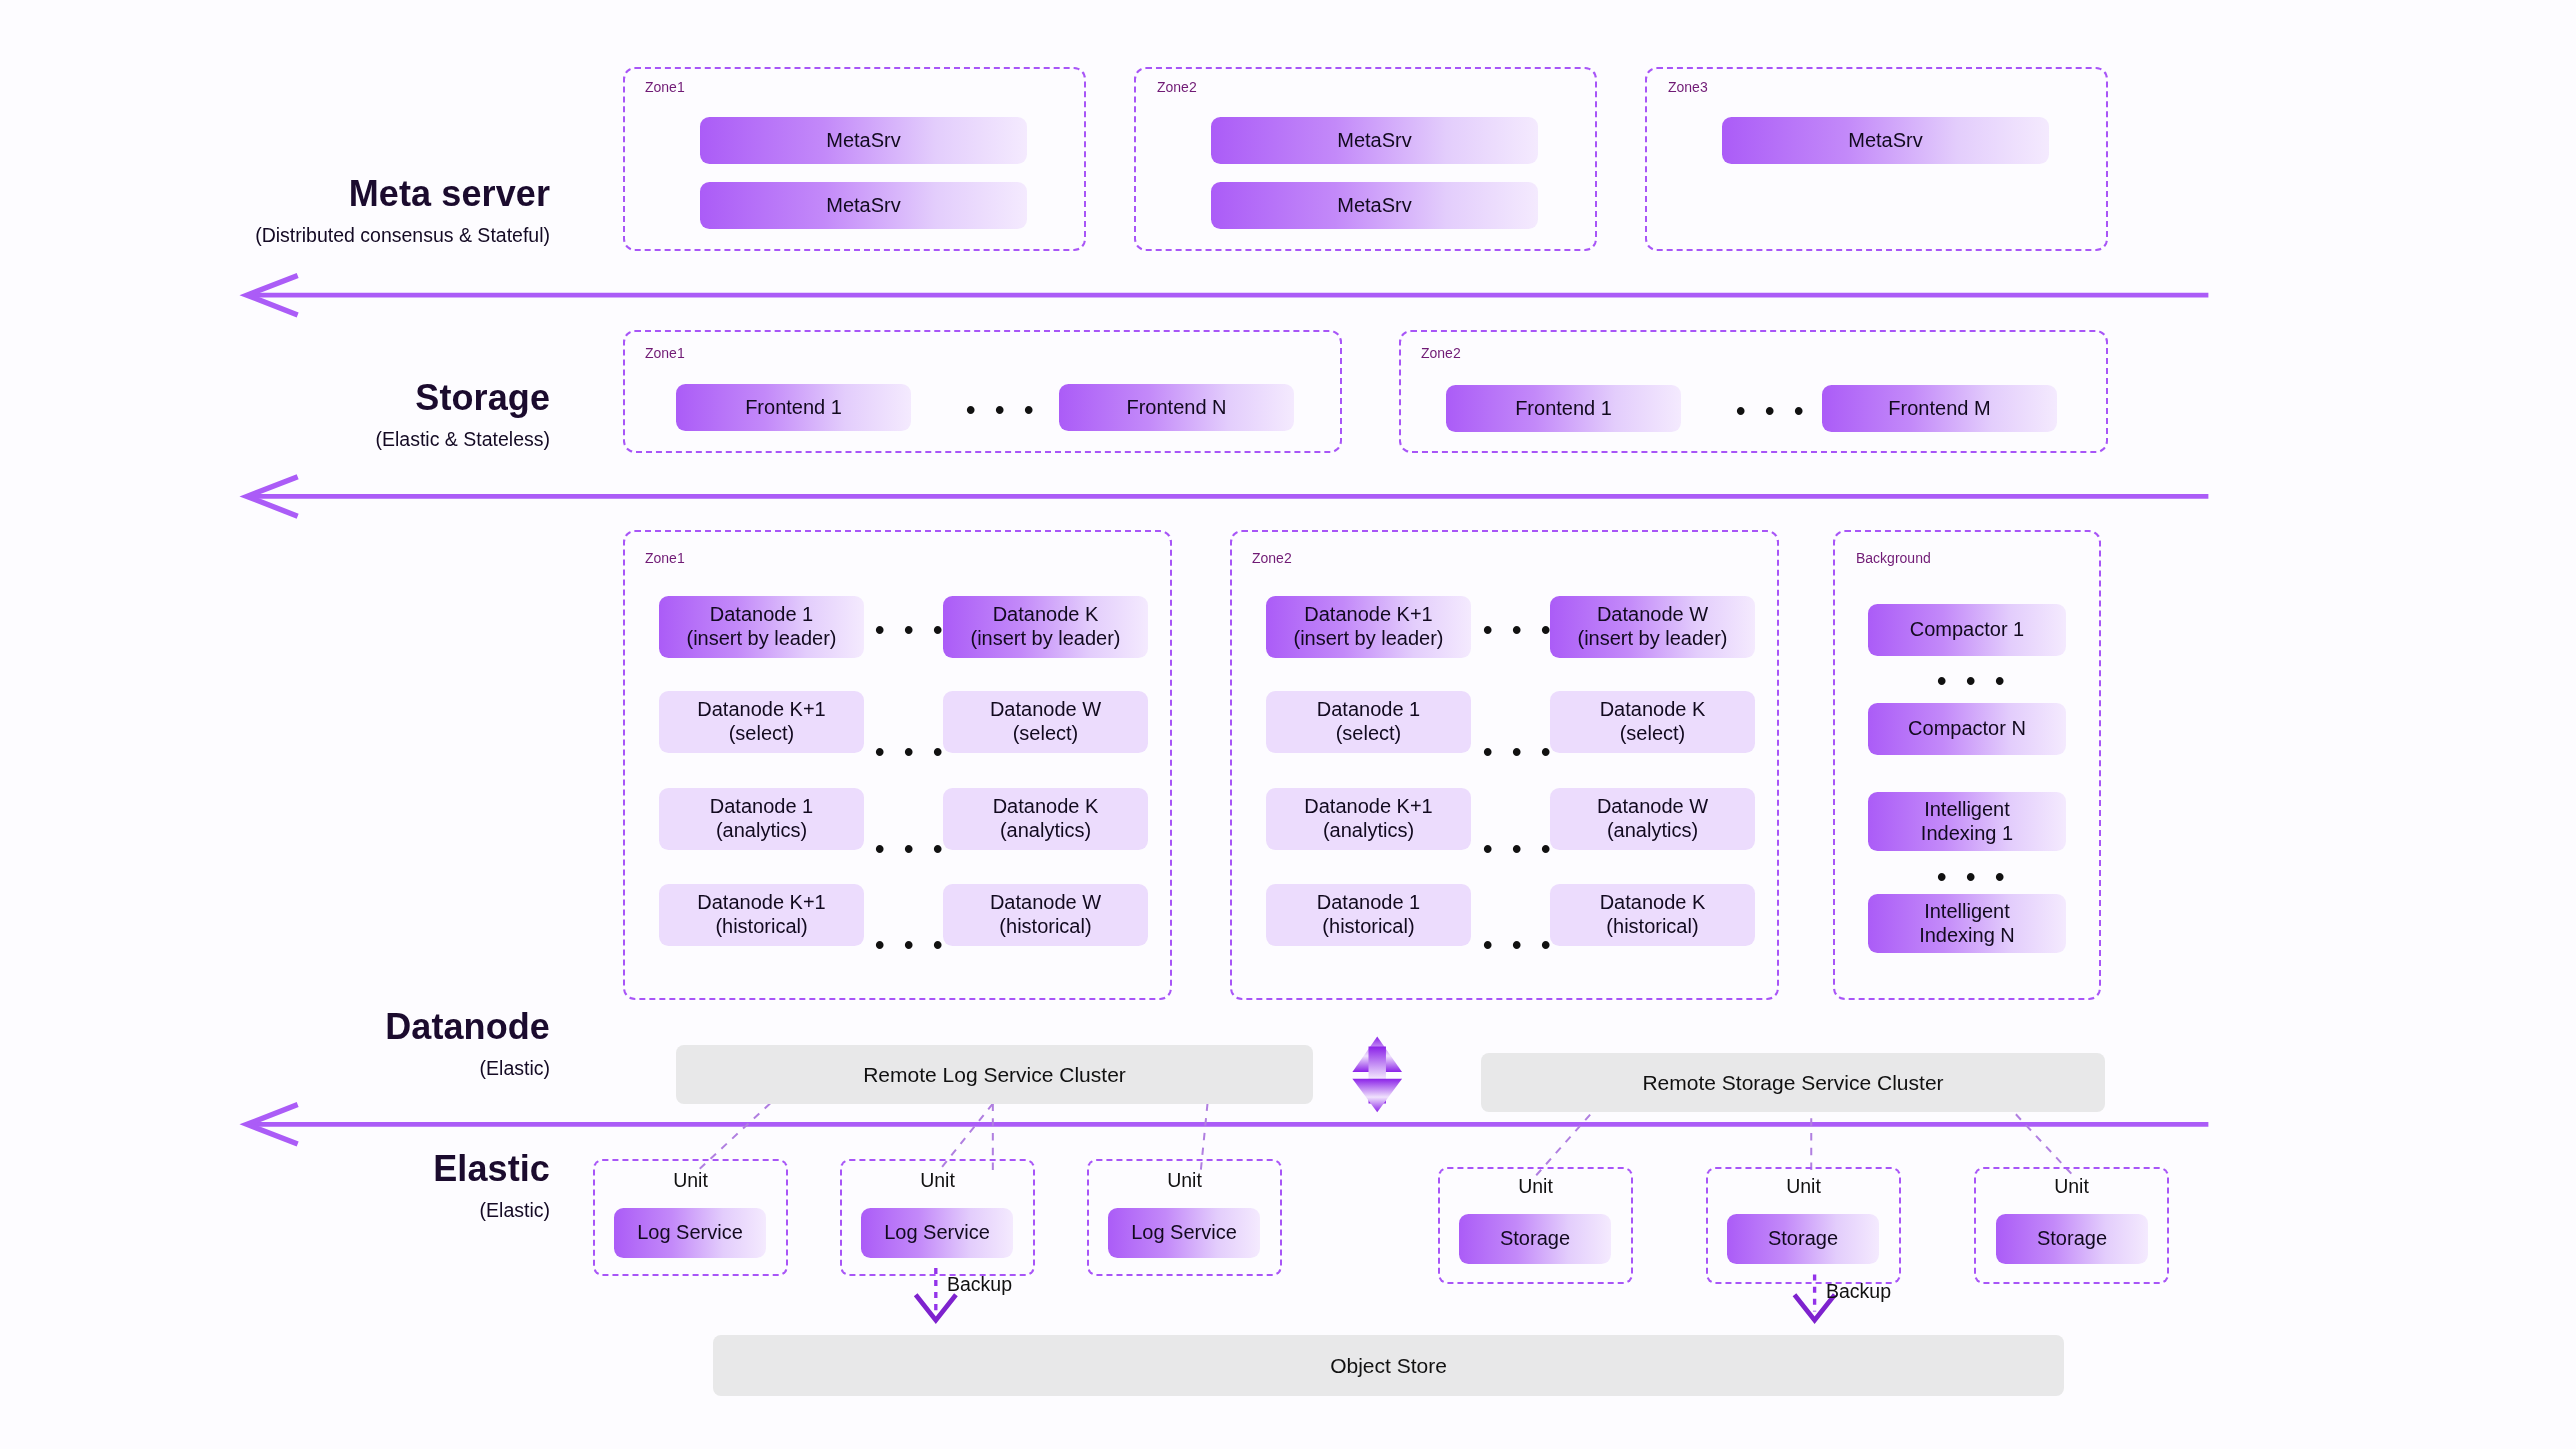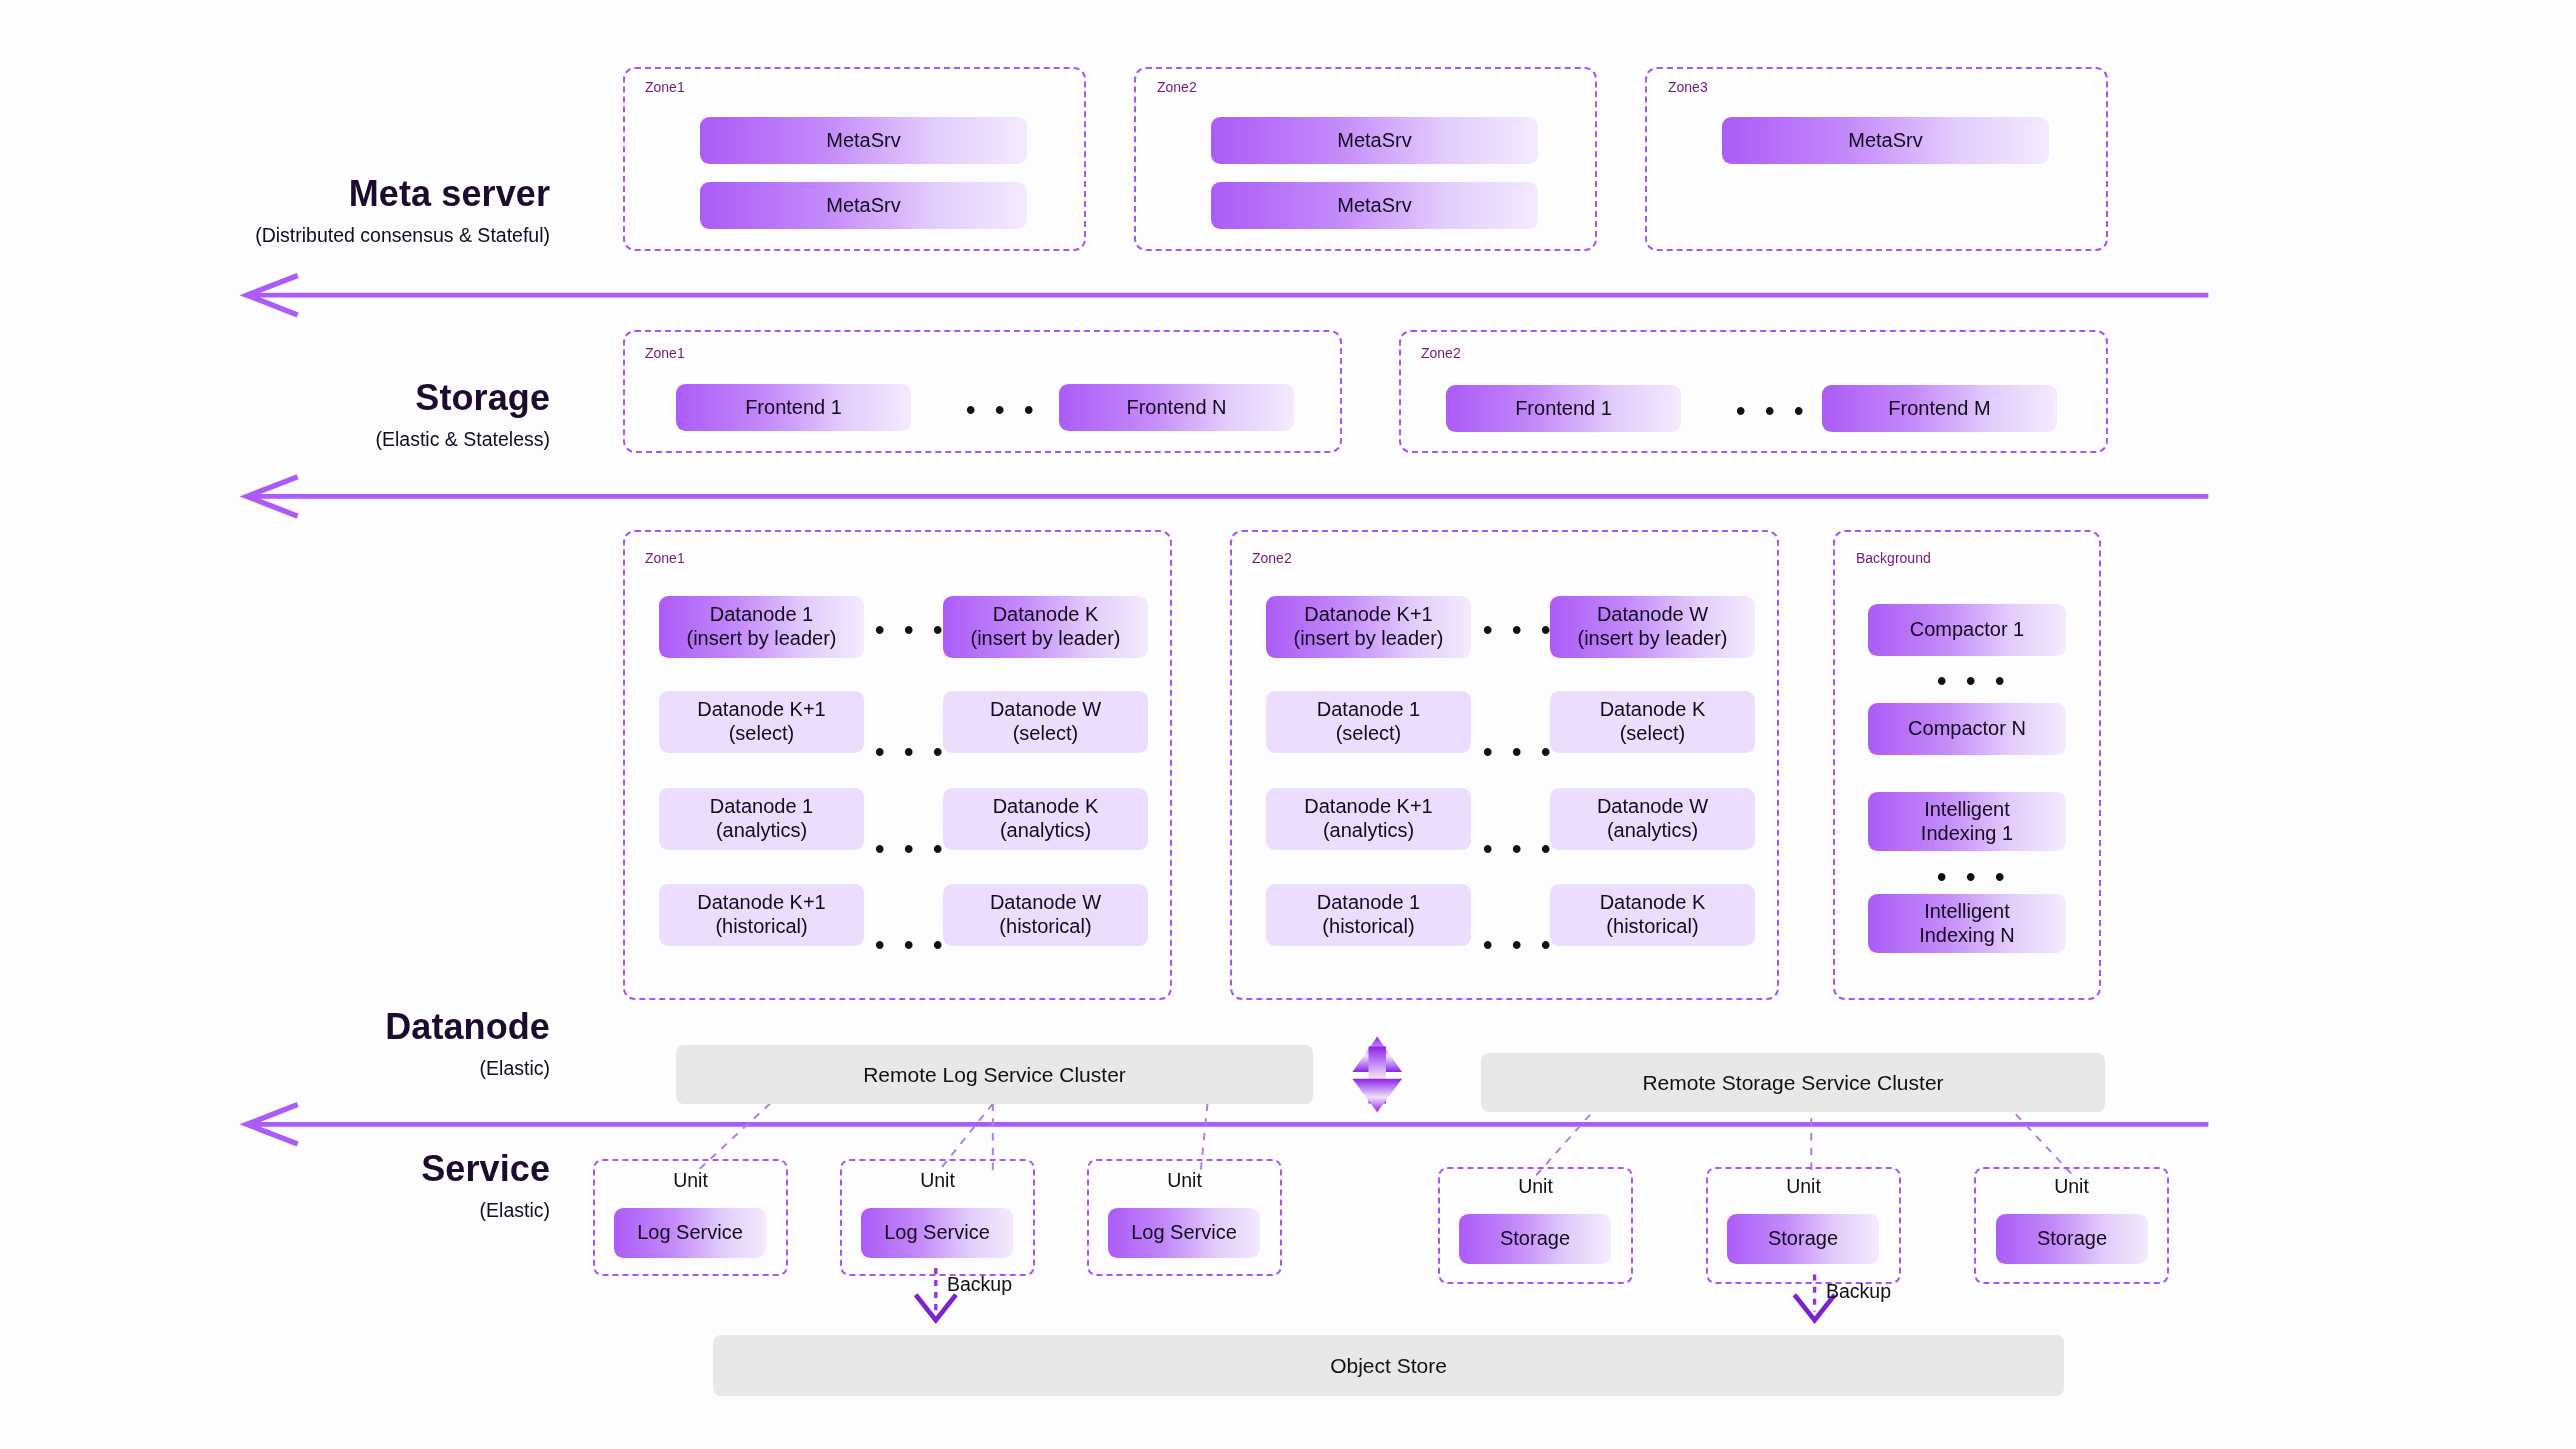--- a/index.html
+++ b/index.html
@@ -193,21 +193,21 @@
     <div class="tier-title">Storage</div>
     <div class="tier-sub">(Elastic &amp; Stateless)</div>
   </div>
 
   <div class="tier-label" style="left:121px; top:1006px; width:429px;">
     <div class="tier-title">Datanode</div>
     <div class="tier-sub">(Elastic)</div>
   </div>
 
   <div class="tier-label" style="left:121px; top:1148px; width:429px;">
-    <div class="tier-title">Service</div>
+    <div class="tier-title">Elastic</div>
     <div class="tier-sub">(Elastic)</div>
   </div>
 
   <div class="zone" style="left:623px; top:67px; width:463px; height:184px;"></div>
   <div class="zone-title" style="left:645px; top:79px;">Zone1</div>
   <div class="chip" style="left:700px; top:117px; width:327px; height:47px;">MetaSrv</div>
   <div class="chip" style="left:700px; top:182px; width:327px; height:47px;">MetaSrv</div>
 
   <div class="zone" style="left:1134px; top:67px; width:463px; height:184px;"></div>
   <div class="zone-title" style="left:1157px; top:79px;">Zone2</div>

